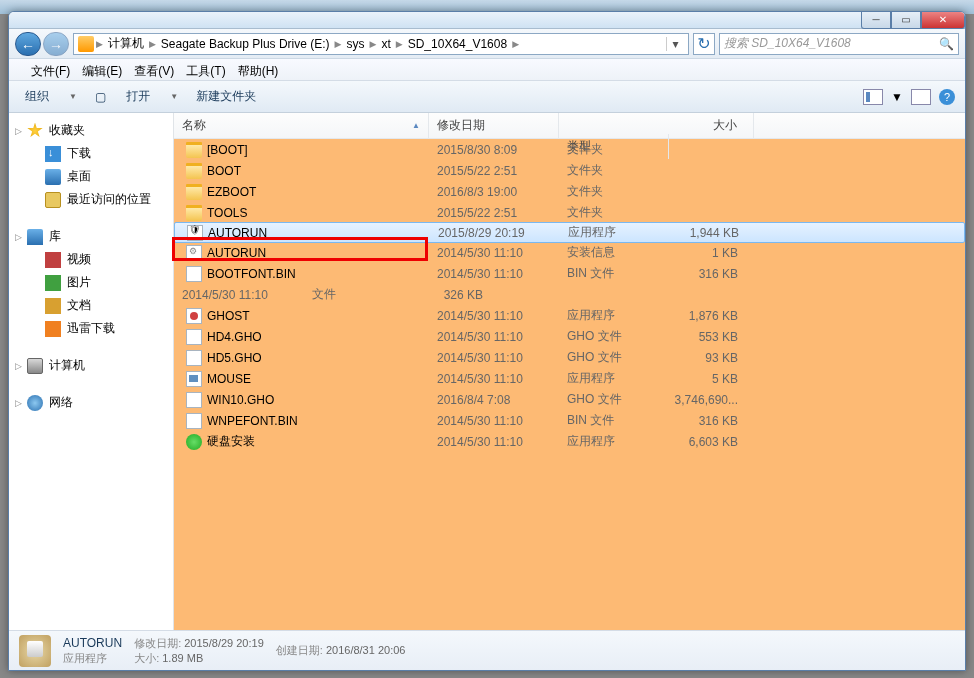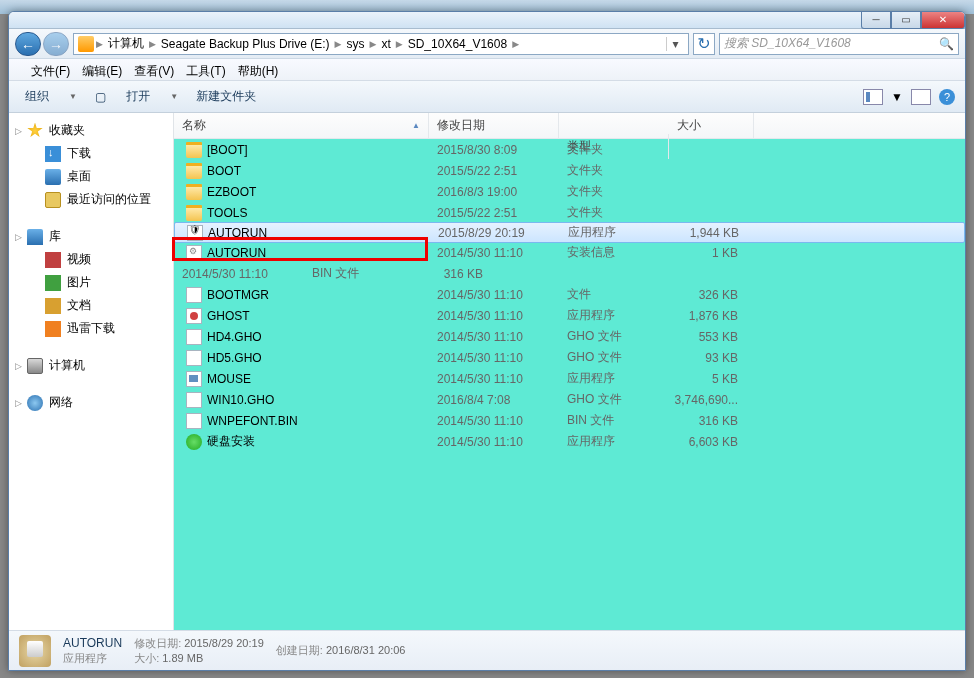--- a/index.html
+++ b/index.html
@@ -42,24 +42,24 @@
 .side-item { display: flex; align-items: center; padding: 3px 8px 3px 36px; gap: 6px; cursor: pointer; }
 .side-item .ic { width: 16px; height: 16px; }
 .ic-fav { background: radial-gradient(#ffd040,#e0a000); clip-path: polygon(50% 0,61% 35%,98% 35%,68% 57%,79% 91%,50% 70%,21% 91%,32% 57%,2% 35%,39% 35%); }
 .ic-dl { background: #3a8fd8; position: relative; } .ic-dl::after { content:'↓'; color:#fff; font-size:11px; position:absolute; left:3px; top:0; }
 .ic-desk { background: linear-gradient(#6ab0e8,#2a6fb0); border-radius: 2px; }
 .ic-recent { background: #e8c860; border: 1px solid #b89020; border-radius: 2px; }
 .ic-lib { background: linear-gradient(#6ab0e8,#2a6fb0); border-radius: 2px 2px 0 0; }
 .ic-vid { background: #c04040; } .ic-pic { background: #40a040; } .ic-doc { background: #d8a030; } .ic-thunder { background: #f08020; } .ic-music { background: #4080d8; }
 .ic-comp { background: linear-gradient(#d8d8d8,#888); border-radius: 2px; border: 1px solid #666; }
 .ic-net { background: radial-gradient(#8cc8f0,#2a6fb0); border-radius: 50%; }
-.content { flex: 1; background: #5eead4; position: relative; overflow: hidden; }
+.content { flex: 1; background: #fdba74; position: relative; overflow: hidden; }
 .columns { display: flex; height: 26px; border-bottom: 1px solid #e4e8ec; font-size: 12px; color: #444; align-items: center; background: linear-gradient(#fdfdfd,#f4f6f8); }
 .col { padding: 0 8px; border-right: 1px solid #e4e8ec; height: 100%; display: flex; align-items: center; cursor: pointer; }
-.col.name { width: 255px; } .col.date { width: 130px; } .col.type { width: 110px; margin-top: 41px; } .col.size { width: 85px; padding-right: 32px; }
+.col.name { width: 255px; } .col.date { width: 130px; } .col.type { width: 110px; margin-top: 41px; } .col.size { width: 85px; justify-content: flex-end; padding-right: 16px; }
 .sort-arrow { margin-left: auto; font-size: 8px; color: #5a88c0; }
 .filelist { font-size: 12px; }
 .row { display: flex; height: 21px; align-items: center; }
 .row.sel { background: linear-gradient(#e6f2ff,#cce5ff); border: 1px solid #7ab8f0; border-radius: 2px; margin: -1px 0; }
 .row .c-name { width: 255px; padding-left: 12px; display: flex; align-items: center; gap: 5px; }
 .row .c-date { width: 130px; color: #666; padding-left: 8px; }
 .row .c-type { width: 110px; color: #666; padding-left: 8px; }
 .row .c-size { width: 85px; color: #666; text-align: right; padding-right: 16px; }
 .fic { width: 16px; height: 16px; flex-shrink: 0; }
 .fic-folder { background: linear-gradient(#ffe9a8,#f4c450); border-radius: 1px 1px 2px 2px; border-top: 3px solid #f0b020; }
@@ -274,29 +274,29 @@
           <div class="row">
             <div class="c-name">
               <span class="fic fic-ini"></span>
               <span>AUTORUN</span>
             </div>
             <div class="c-date">2014/5/30 11:10</div>
             <div class="c-type">安装信息</div>
             <div class="c-size">1 KB</div>
           </div>
           <div class="row">
+            <div class="c-name">
+              <span class="fic fic-file"></span>
+              <span>BOOTFONT.BIN</span>
+            </div>
             <div class="c-date">2014/5/30 11:10</div>
             <div class="c-type">BIN 文件</div>
             <div class="c-size">316 KB</div>
           </div>
           <div class="row">
-            <div class="c-name">
-              <span class="fic fic-file"></span>
-              <span>BOOTMGR</span>
-            </div>
             <div class="c-date">2014/5/30 11:10</div>
             <div class="c-type">文件</div>
             <div class="c-size">326 KB</div>
           </div>
           <div class="row">
             <div class="c-name">
               <span class="fic fic-ghost"></span>
               <span>GHOST</span>
             </div>
             <div class="c-date">2014/5/30 11:10</div>

